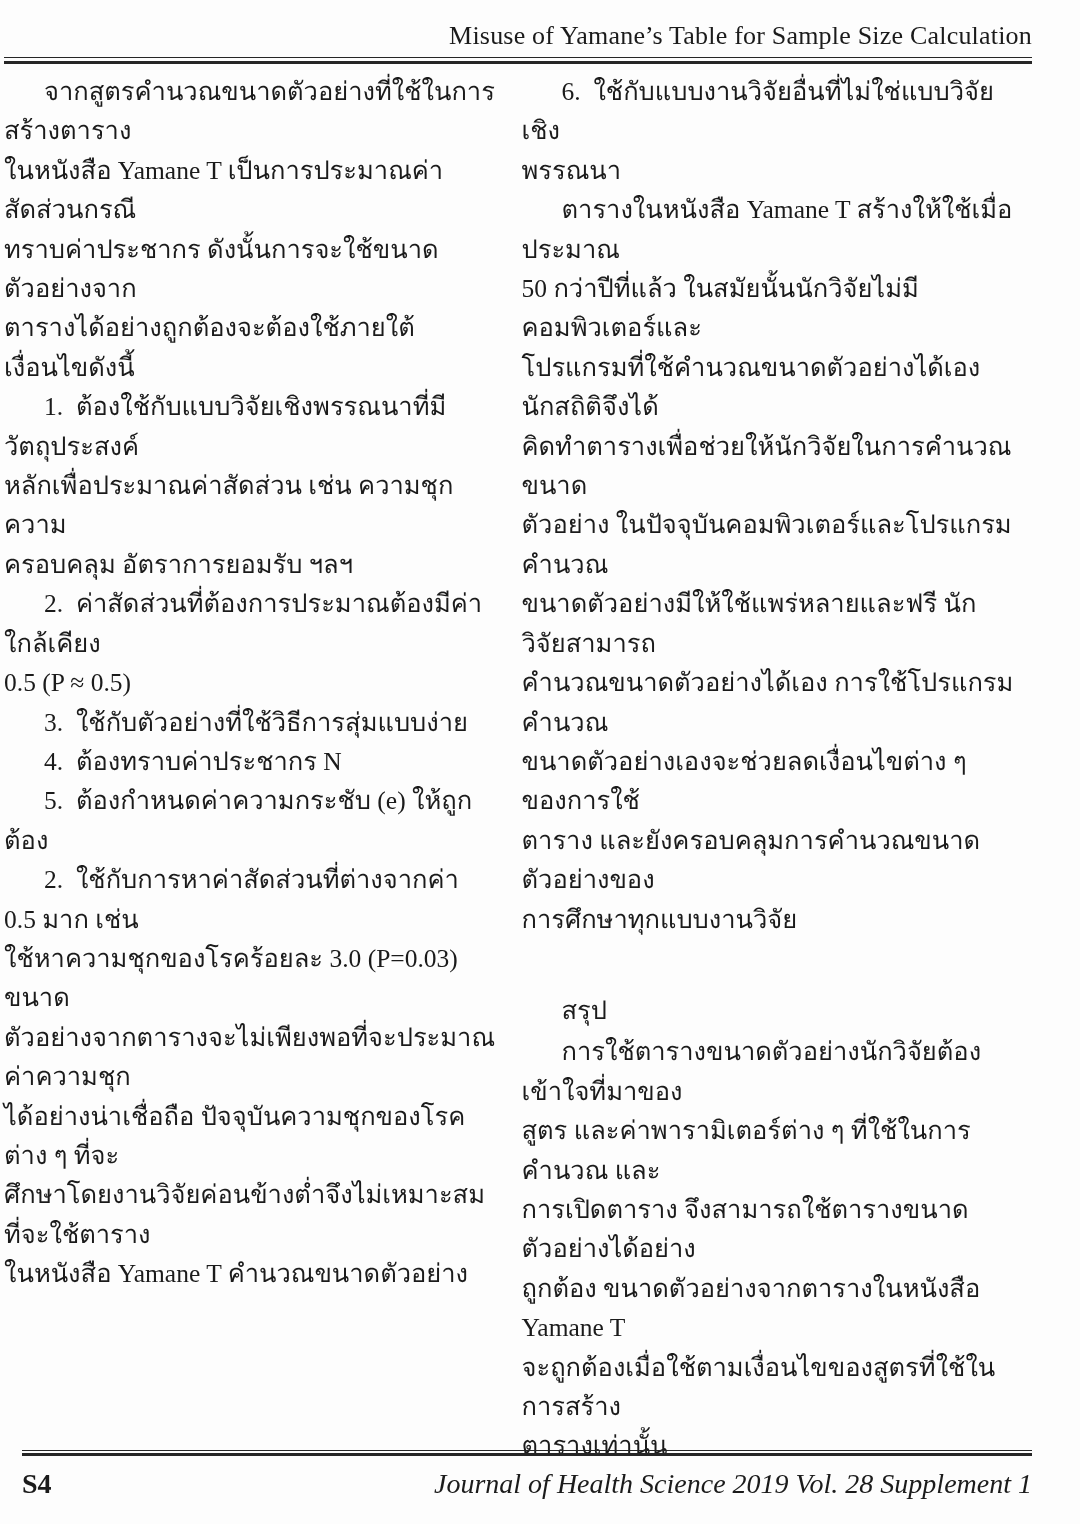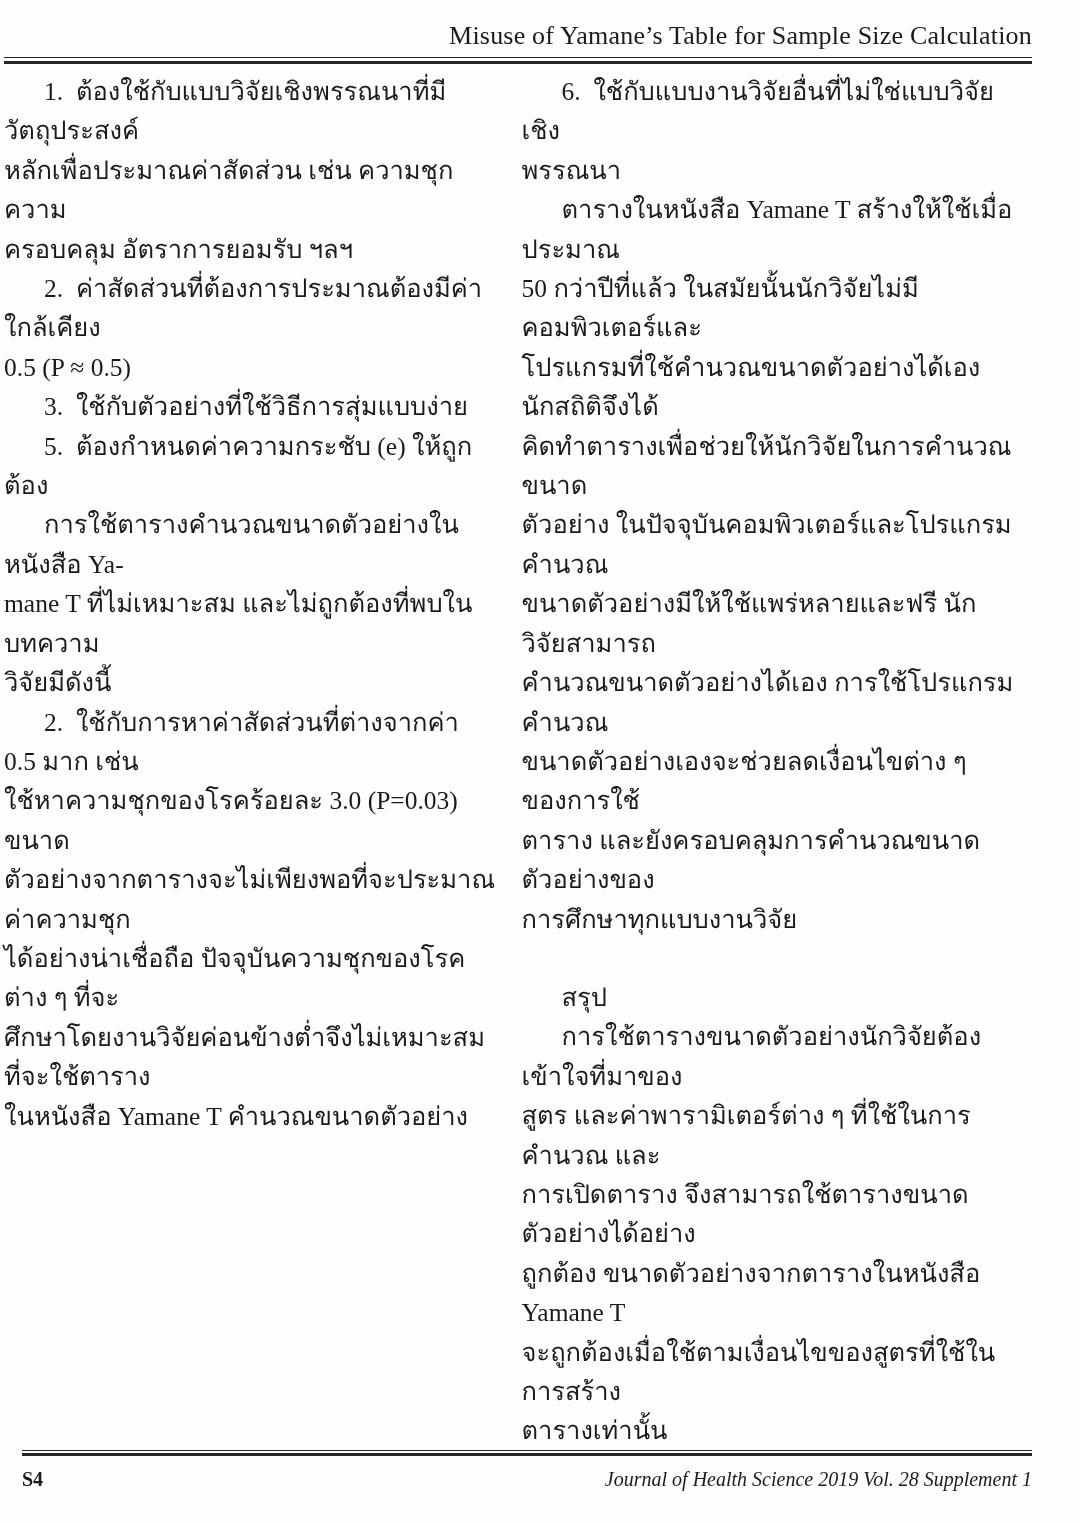--- a/index.html
+++ b/index.html
@@ -27,56 +27,58 @@
   }
   .columns{display:flex;gap:25px;margin-top:8px;}
   .col{
     width:492.5px;flex:0 0 492.5px;
     font-size:25.5px;
     line-height:39.4px;
     text-align:left;
   }
   .col p{margin:0;white-space:pre-wrap;}
   p.pi{text-indent:40px;}
-  p.gap-top{margin-top:39px;}
+  p.gap-top{margin-top:54px;font-family:Liberation Mono, monospace;}
   .rule-bottom{
     position:absolute;left:22px;right:48px;top:1450px;
     height:2px;
     border-top:1px solid #262626;
     border-bottom:3px solid #262626;
   }
   .footer{
     position:absolute;left:22px;right:48px;top:1468px;
     display:flex;justify-content:space-between;align-items:baseline;
-    font-size:20px;
+    font-size:28px;
   }
   .page-num{font-weight:bold;}
   .journal-line{font-style:italic;text-align:right;}
 </style>
 </head>
 <body>
 
 <div class="page">
 
   <div class="running-head">Misuse of Yamane’s Table for Sample Size Calculation</div>
   <div class="rule"></div>
 
   <div class="columns">
 
     <div class="col">
+      <p class="pi">จากสูตรคำนวณขนาดตัวอย่างที่ใช้ในการสร้างตาราง
+ในหนังสือ Yamane T เป็นการประมาณค่าสัดส่วนกรณี
+ทราบค่าประชากร ดังนั้นการจะใช้ขนาดตัวอย่างจาก
+ตารางได้อย่างถูกต้องจะต้องใช้ภายใต้เงื่อนไขดังนี้</p>
       <p class="pi">1.  ต้องใช้กับแบบวิจัยเชิงพรรณนาที่มีวัตถุประสงค์
 หลักเพื่อประมาณค่าสัดส่วน เช่น ความชุก ความ
 ครอบคลุม อัตราการยอมรับ ฯลฯ</p>
       <p class="pi">2.  ค่าสัดส่วนที่ต้องการประมาณต้องมีค่าใกล้เคียง
 0.5 (P ≈ 0.5)</p>
       <p class="pi">3.  ใช้กับตัวอย่างที่ใช้วิธีการสุ่มแบบง่าย</p>
+      <p class="pi">4.  ต้องทราบค่าประชากร N</p>
       <p class="pi">5.  ต้องกำหนดค่าความกระชับ (e) ให้ถูกต้อง</p>
-      <p class="pi">การใช้ตารางคำนวณขนาดตัวอย่างในหนังสือ Ya-
-mane T ที่ไม่เหมาะสม และไม่ถูกต้องที่พบในบทความ
-วิจัยมีดังนี้</p>
       <p class="pi">2.  ใช้กับการหาค่าสัดส่วนที่ต่างจากค่า 0.5 มาก เช่น
 ใช้หาความชุกของโรคร้อยละ 3.0 (P=0.03) ขนาด
 ตัวอย่างจากตารางจะไม่เพียงพอที่จะประมาณค่าความชุก
 ได้อย่างน่าเชื่อถือ ปัจจุบันความชุกของโรคต่าง ๆ ที่จะ
 ศึกษาโดยงานวิจัยค่อนข้างต่ำจึงไม่เหมาะสมที่จะใช้ตาราง
 ในหนังสือ Yamane T คำนวณขนาดตัวอย่าง</p>
 
     </div>
 
     <div class="col">

